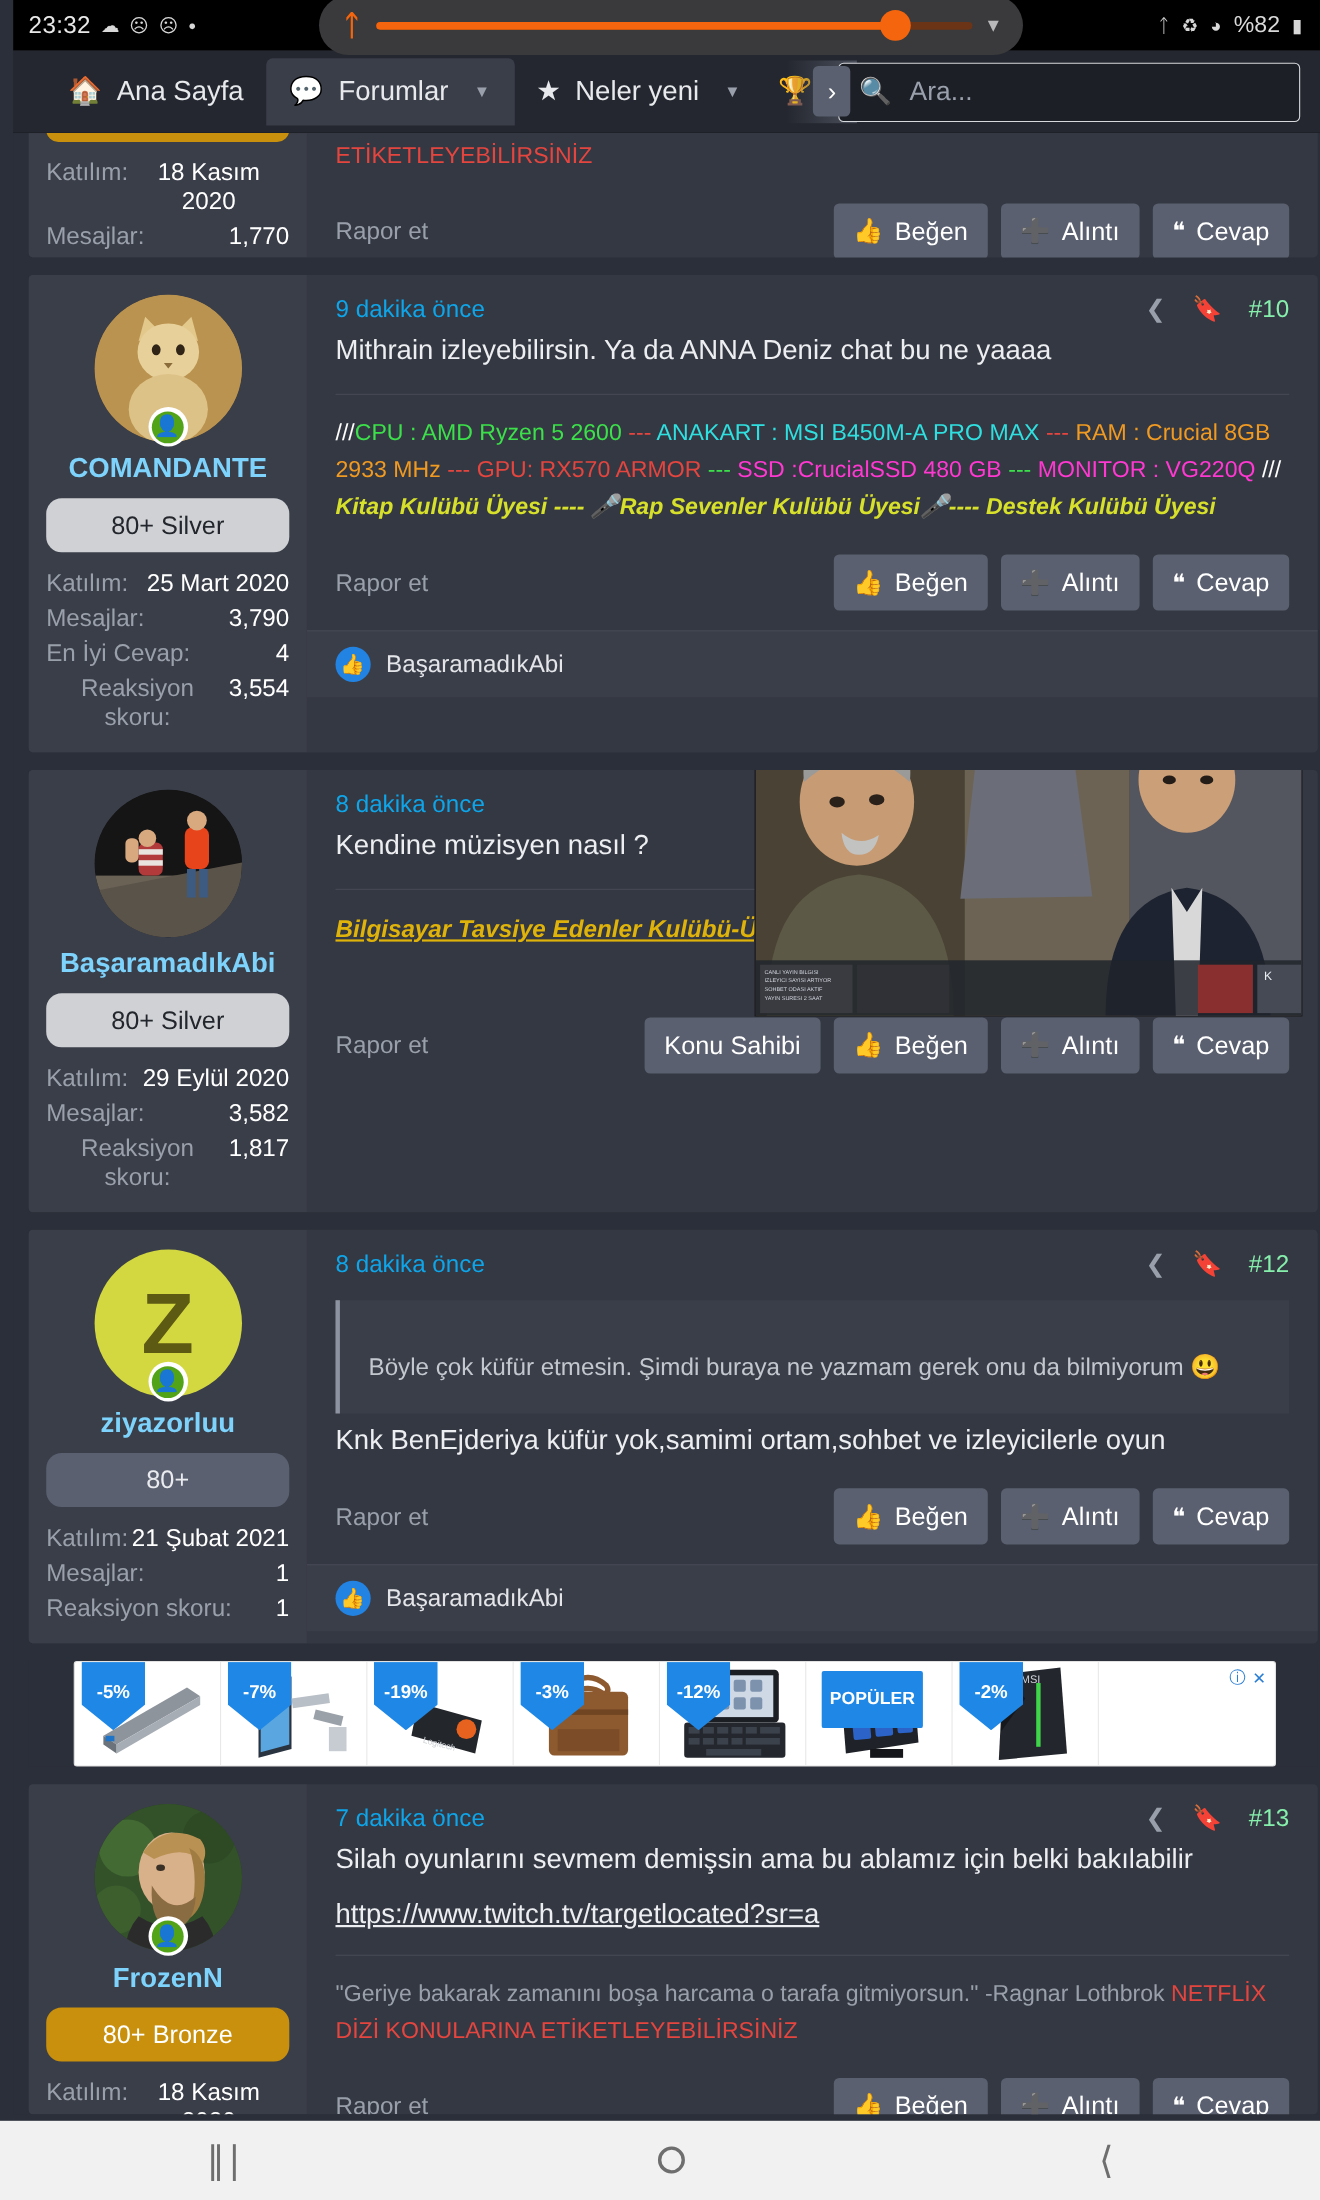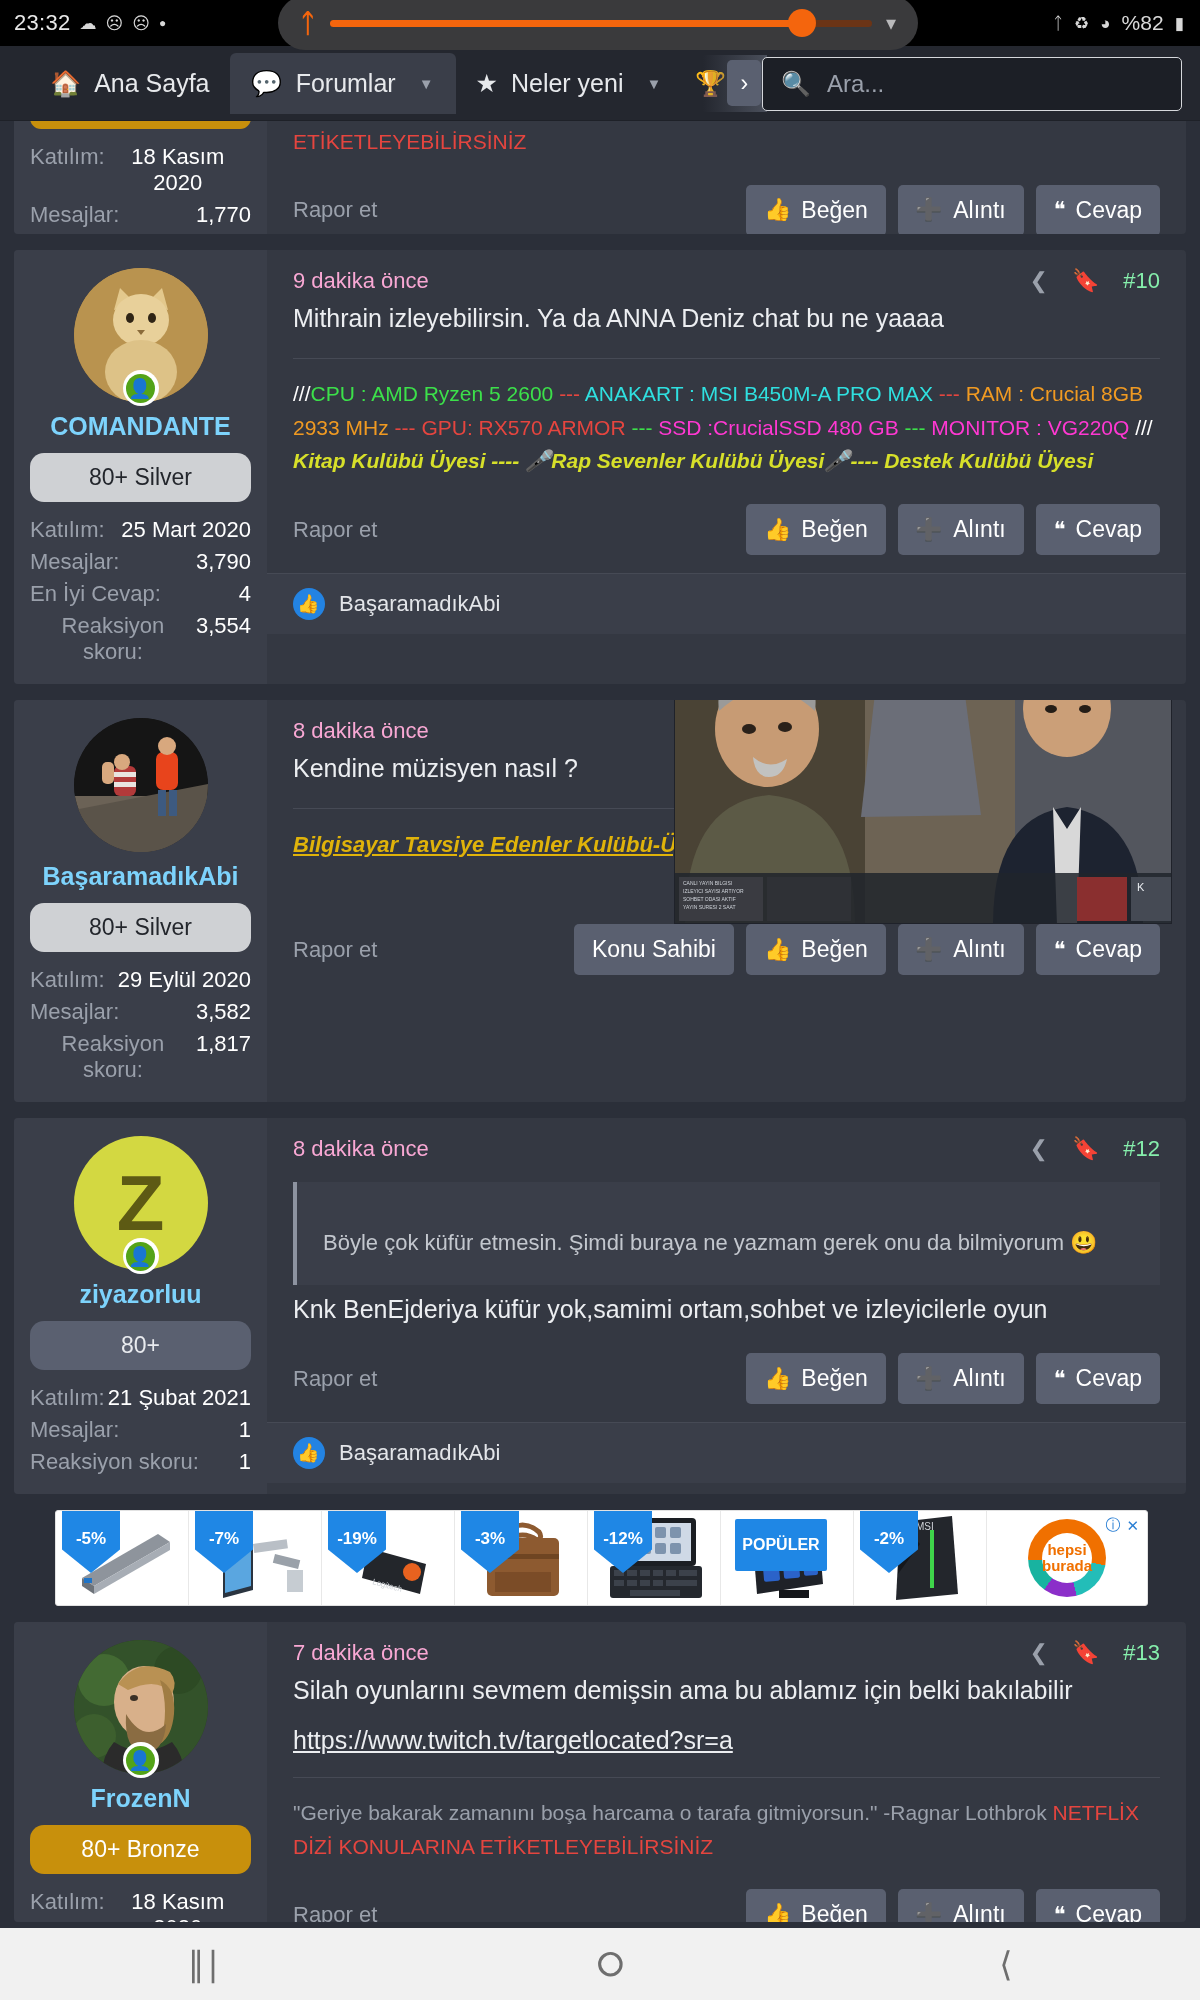--- a/index.html
+++ b/index.html
@@ -2,21 +2,21 @@
 <html><head>
 <meta charset="utf-8">
 <style>
   * { box-sizing: border-box; margin: 0; padding: 0; }
   html, body {
     width: 1200px; height: 2000px;
     background: #000;
     font-family: "Liberation Sans", sans-serif;
     overflow: hidden;
   }
-  .phone { position: relative; width: 1200px; height: 2000px; background: #2b2f39; }
+  .phone { position: relative; width: 1200px; height: 2000px; background: #2b2f39; padding-left: 12px; }
 
   
   .statusbar {
     position: relative; height: 46px; background: #000;
     display: flex; align-items: center; color: #e8e8e8;
     font-size: 21px; padding: 0 14px;
   }
   .sb-left { display: flex; align-items: center; gap: 9px; }
   .sb-clock { font-size: 22px; letter-spacing: .3px; }
   .sb-ico { font-size: 17px; color: #d8d8d8; line-height: 1; }
@@ -110,21 +110,21 @@
   .badge.silver { background: #cfd1d4; color: #23262c; }
   .badge.plain  { background: #5a6070; color: #e9ebef; }
   .badge.bronze { background: #c8900c; color: #fff; }
   .stat { display: flex; justify-content: space-between; align-items: baseline;
           font-size: 22px; padding: 3px 0; }
   .stat .k { color: #9aa0ab; }
   .stat .v { color: #ffffff; }
 
   .body { flex: 1; padding: 18px 26px 16px 26px; position: relative; min-width: 0; }
   .phead { display: flex; align-items: center; }
-  .ptime { color: #f9a8d4; font-size: 22px; }
+  .ptime { color: #0ea5e9; font-size: 22px; }
   .phead-right { margin-left: auto; display: flex; align-items: center; gap: 24px; }
   .hico { color: #9aa0ab; font-size: 22px; line-height: 1; }
   .pnum { color: #86efac; font-size: 22px; }
 
   .ptext { color: #eceef1; font-size: 25px; line-height: 1.45; margin-top: 6px; word-wrap: break-word; }
   .plink { color: #eceef1; text-decoration: underline; font-size: 25px; display:inline-block; margin-top: 18px; }
 
   .sig { border-top: 1px solid #464a55; margin-top: 22px; padding-top: 18px;
          font-size: 21px; line-height: 1.6; word-wrap: break-word; }
   .sig .grey { color: #9aa0ab; }
@@ -657,29 +657,20 @@
         </div>
         <div class="ad-cell">
           <span class="ad-tag">-2%</span>
           <svg width="120" height="88" viewBox="0 0 120 88">
             <polygon points="40,8 92,2 98,80 36,86" fill="#23262c"></polygon>
             <polygon points="40,8 60,30 38,60" fill="#15171b"></polygon>
             <rect x="70" y="16" width="4" height="58" fill="#3fd44a"></rect>
             <text x="56" y="16" font-family="Liberation Sans" font-size="10" fill="#cfd3d8">MSI</text>
           </svg>
         </div>
-        <div class="ad-brand">
-          <div class="hb-ring">
-            <div class="hole"></div>
-          </div>
-          <div class="hb-text">
-            <span>hepsi</span><br>
-            <span>burada</span>
-          </div>
-        </div>
         <div class="ad-x">
           <span>ⓘ</span>
           <span>✕</span>
         </div>
       </div>
     </div>
 
     <div class="post clip" style="height:300px;">
       <div class="side">
         <div class="av-wrap">

